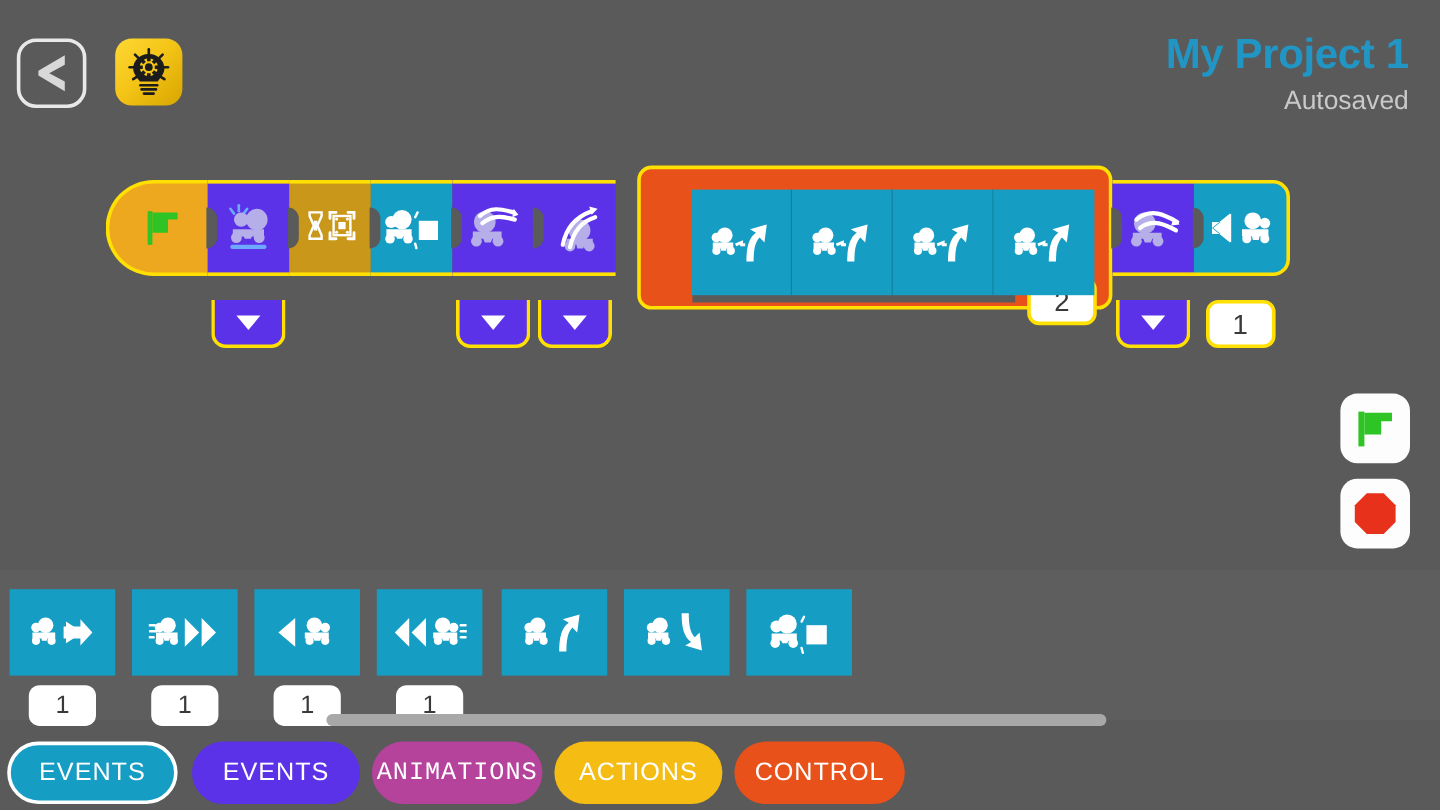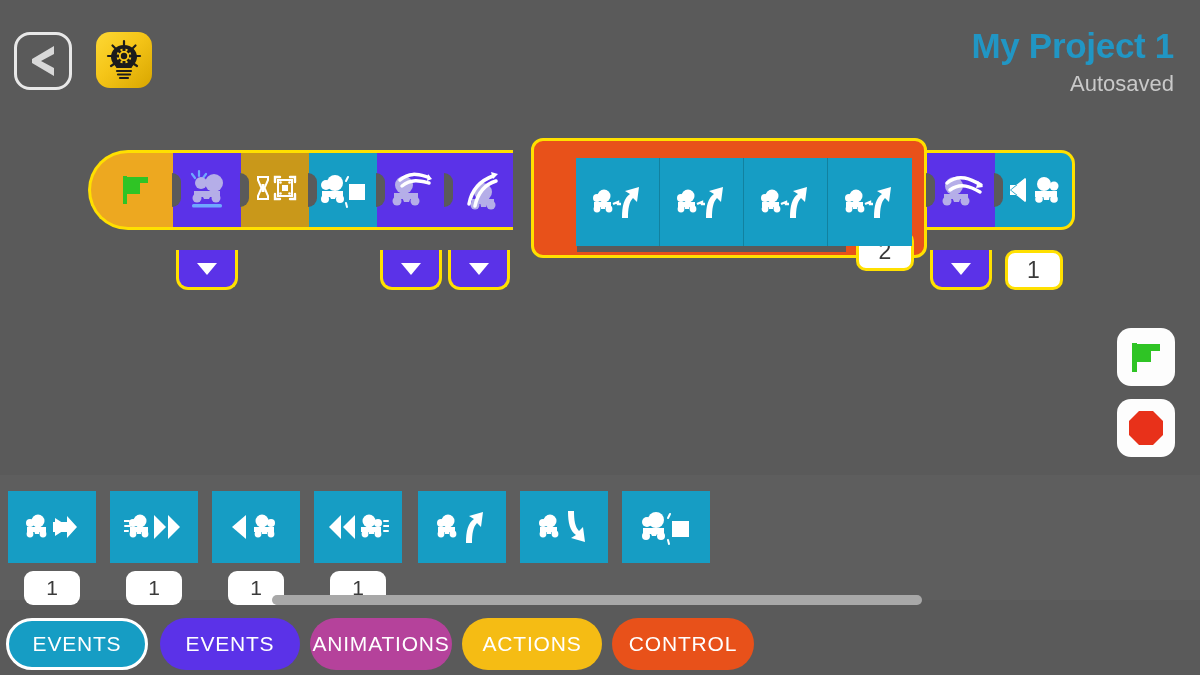--- a/index.html
+++ b/index.html
@@ -528,18 +528,18 @@
         </g>
       </svg>
     </div>
 
   </div>
   <div class="scrollbar-thumb"></div>
 
   <div class="tabs">
     <div class="tab selected" style="left:6px; width:142px; background:#169dc4;">EVENTS</div>
     <div class="tab" style="left:160px; width:140px; background:#5b32e8;">EVENTS</div>
-    <div class="tab" style="left:310px; width:142px; background:#b5429b;">ANIMATIONS</div>
+    <div class="tab" style="left:310px; width:142px; background:#b5429b;font-family:Liberation Mono, monospace;">ANIMATIONS</div>
     <div class="tab" style="left:462px; width:140px; background:#f5bc14;">ACTIONS</div>
     <div class="tab" style="left:612px; width:142px; background:#e8511a;text-align:right;">CONTROL</div>
   </div>
 
 </div>
 
 </body></html>

